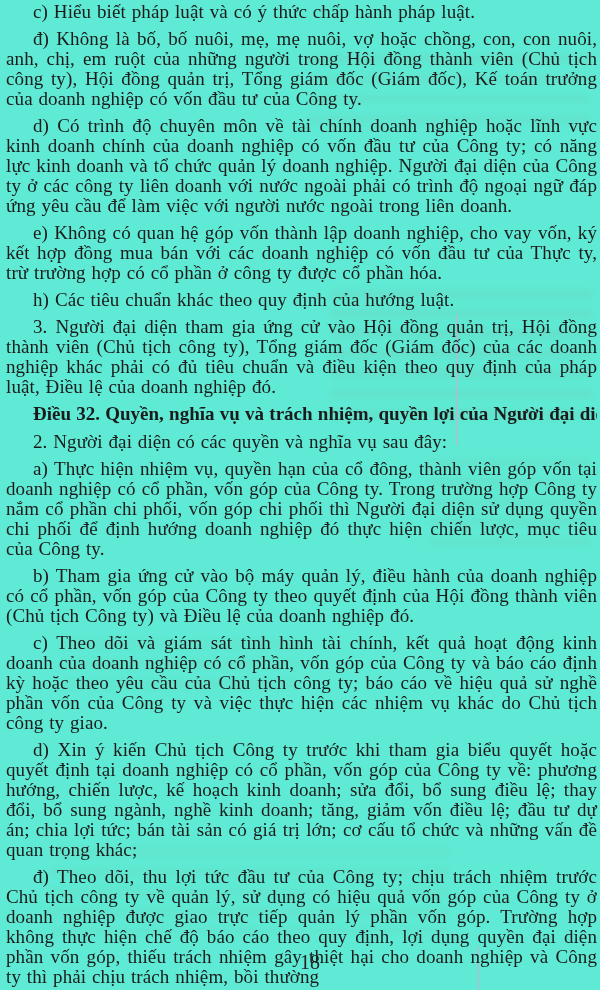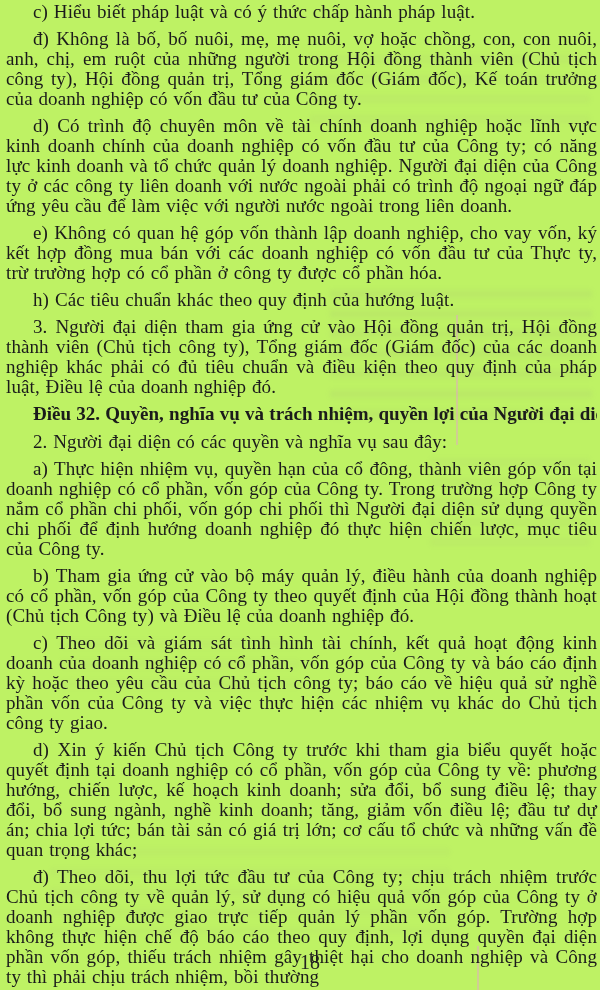--- a/index.html
+++ b/index.html
@@ -8,21 +8,21 @@
     width: 600px;
     height: 990px;
     overflow: hidden;
     background: #ffffff;
   }
 
   .page {
     position: relative;
     width: 600px;
     height: 990px;
-    background: #bef264;
+    background: #5eead4;
     font-family: "Liberation Serif", "DejaVu Serif", serif;
     color: #1b1b1b;
     overflow: hidden;
   }
 
   .text-block {
     position: absolute;
     top: 2px;
     left: 0;
     width: 600px;
@@ -106,21 +106,21 @@
   <main class="text-block" id="paragraph-container">
       <p class="para body">c) Hiểu biết pháp luật và có ý thức chấp hành pháp luật.</p>
       <p class="para body">đ) Không là bố, bố nuôi, mẹ, mẹ nuôi, vợ hoặc chồng, con, con nuôi, anh, chị, em ruột của những người trong Hội đồng thành viên (Chủ tịch công ty), Hội đồng quản trị, Tổng giám đốc (Giám đốc), Kế toán trưởng của doanh nghiệp có vốn đầu tư của Công ty.</p>
       <p class="para body">d) Có trình độ chuyên môn về tài chính doanh nghiệp hoặc lĩnh vực kinh doanh chính của doanh nghiệp có vốn đầu tư của Công ty; có năng lực kinh doanh và tổ chức quản lý doanh nghiệp. Người đại diện của Công ty ở các công ty liên doanh với nước ngoài phải có trình độ ngoại ngữ đáp ứng yêu cầu để làm việc với người nước ngoài trong liên doanh.</p>
       <p class="para body">e) Không có quan hệ góp vốn thành lập doanh nghiệp, cho vay vốn, ký kết hợp đồng mua bán với các doanh nghiệp có vốn đầu tư của Thực ty, trừ trường hợp có cổ phần ở công ty được cổ phần hóa.</p>
       <p class="para body">h) Các tiêu chuẩn khác theo quy định của hướng luật.</p>
       <p class="para body">3. Người đại diện tham gia ứng cử vào Hội đồng quản trị, Hội đồng thành viên (Chủ tịch công ty), Tổng giám đốc (Giám đốc) của các doanh nghiệp khác phải có đủ tiêu chuẩn và điều kiện theo quy định của pháp luật, Điều lệ của doanh nghiệp đó.</p>
       <p class="para heading">Điều 32. Quyền, nghĩa vụ và trách nhiệm, quyền lợi của Người đại diện</p>
       <p class="para body">2. Người đại diện có các quyền và nghĩa vụ sau đây:</p>
       <p class="para body">a) Thực hiện nhiệm vụ, quyền hạn của cổ đông, thành viên góp vốn tại doanh nghiệp có cổ phần, vốn góp của Công ty. Trong trường hợp Công ty nắm cổ phần chi phối, vốn góp chi phối thì Người đại diện sử dụng quyền chi phối để định hướng doanh nghiệp đó thực hiện chiến lược, mục tiêu của Công ty.</p>
-      <p class="para body">b) Tham gia ứng cử vào bộ máy quản lý, điều hành của doanh nghiệp có cổ phần, vốn góp của Công ty theo quyết định của Hội đồng thành hoạt (Chủ tịch Công ty) và Điều lệ của doanh nghiệp đó.</p>
+      <p class="para body">b) Tham gia ứng cử vào bộ máy quản lý, điều hành của doanh nghiệp có cổ phần, vốn góp của Công ty theo quyết định của Hội đồng thành viên (Chủ tịch Công ty) và Điều lệ của doanh nghiệp đó.</p>
       <p class="para body">c) Theo dõi và giám sát tình hình tài chính, kết quả hoạt động kinh doanh của doanh nghiệp có cổ phần, vốn góp của Công ty và báo cáo định kỳ hoặc theo yêu cầu của Chủ tịch công ty; báo cáo về hiệu quả sử nghề phần vốn của Công ty và việc thực hiện các nhiệm vụ khác do Chủ tịch công ty giao.</p>
       <p class="para body">d) Xin ý kiến Chủ tịch Công ty trước khi tham gia biểu quyết hoặc quyết định tại doanh nghiệp có cổ phần, vốn góp của Công ty về: phương hướng, chiến lược, kế hoạch kinh doanh; sửa đổi, bổ sung điều lệ; thay đổi, bổ sung ngành, nghề kinh doanh; tăng, giảm vốn điều lệ; đầu tư dự án; chia lợi tức; bán tài sản có giá trị lớn; cơ cấu tổ chức và những vấn đề quan trọng khác;</p>
       <p class="para body">đ) Theo dõi, thu lợi tức đầu tư của Công ty; chịu trách nhiệm trước Chủ tịch công ty về quản lý, sử dụng có hiệu quả vốn góp của Công ty ở doanh nghiệp được giao trực tiếp quản lý phần vốn góp. Trường hợp không thực hiện chế độ báo cáo theo quy định, lợi dụng quyền đại diện phần vốn góp, thiếu trách nhiệm gây thiệt hại cho doanh nghiệp và Công ty thì phải chịu trách nhiệm, bồi thường</p>
     </main>
 
   <div class="page-number">18</div>
 
 </div>
 
 </body></html>

